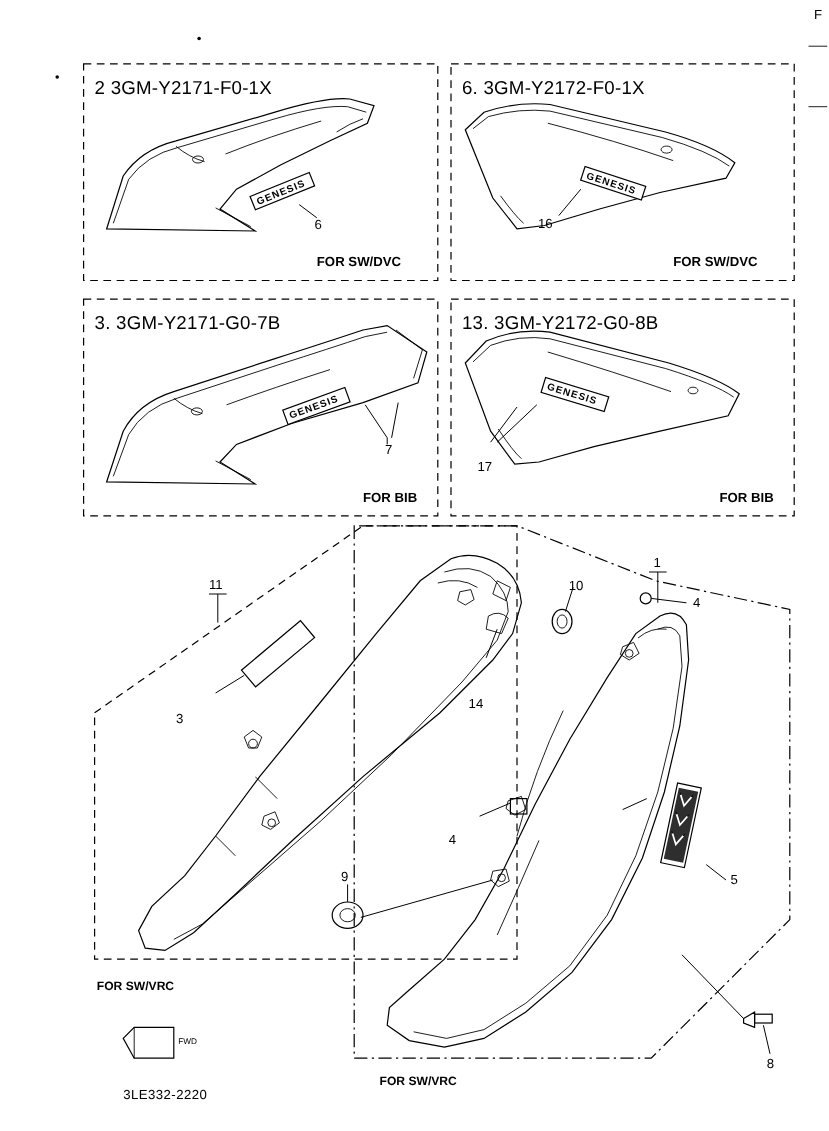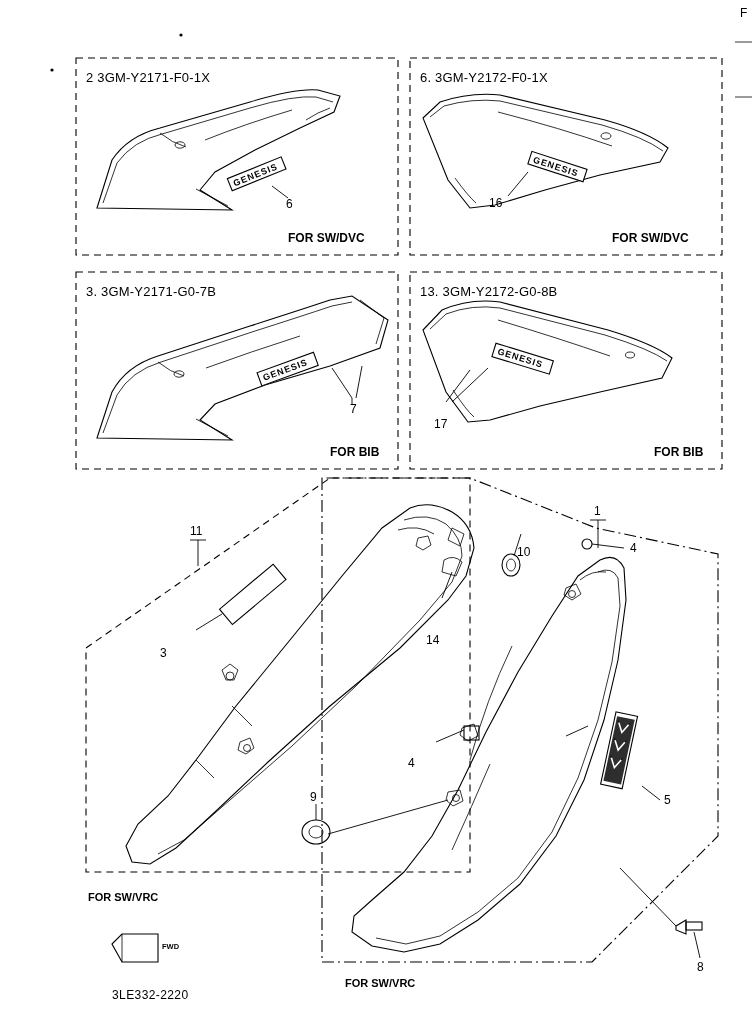--- a/index.html
+++ b/index.html
@@ -22,21 +22,21 @@
     height: 1028px;
   }
   svg.diagram {
     position: absolute;
     left: 0; top: 0;
     width: 754px;
     height: 1028px;
   }
   .panel-title {
     position: absolute;
-    font-size: 13px;
+    font-size: 17px;
     letter-spacing: 0.2px;
     white-space: nowrap;
   }
   .panel-note {
     position: absolute;
     font-size: 12px;
     font-weight: bold;
     white-space: nowrap;
   }
   .callout {
@@ -54,21 +54,21 @@
   .doc-code {
     position: absolute;
     font-size: 12px;
     letter-spacing: 0.4px;
     white-space: nowrap;
     margin-left: 16px;
   }
   .fwd-label {
     position: absolute;
     font-size: 7.5px;
-    font-weight: bold;
+    font-weight: normal;
     white-space: nowrap;
     padding-left: 36px;
   }
   .genesis-text {
     font-size: 9px;
     font-weight: bold;
     letter-spacing: 1px;
     fill: #000;
   }
   .corner-mark {
@@ -293,21 +293,21 @@
 
   <div class="panel-title" style="left:420px; top:284px;">13. 3GM-Y2172-G0-8B</div>
   <div class="panel-note" style="left:654px; top:445px;">FOR BIB</div>
   <div class="callout" style="left:434px; top:403px;margin-top:14px;">17</div>
 
   <div class="callout" style="left:190px; top:524px;">11</div>
   <div class="callout" style="left:594px; top:504px;">1</div>
 
   <div class="callout" style="left:160px; top:646px;">3</div>
   <div class="callout" style="left:426px; top:597px;margin-top:36px;">14</div>
-  <div class="callout" style="left:517px; top:545px;text-align:center;">10</div>
+  <div class="callout" style="left:517px; top:525px;text-align:center;">10</div>
   <div class="callout" style="left:630px; top:541px;">4</div>
   <div class="callout" style="left:408px; top:756px;">4</div>
   <div class="callout" style="left:664px; top:793px;">5</div>
   <div class="callout" style="left:310px; top:790px;">9</div>
   <div class="callout" style="left:697px; top:960px;">8</div>
 
   <div class="group-note" style="left:88px; top:858px;">FOR SW/VRC</div>
   <div class="group-note" style="left:345px; top:944px;">FOR SW/VRC</div>
 
   <div class="fwd-label" style="left:126px; top:942px;">FWD</div>

